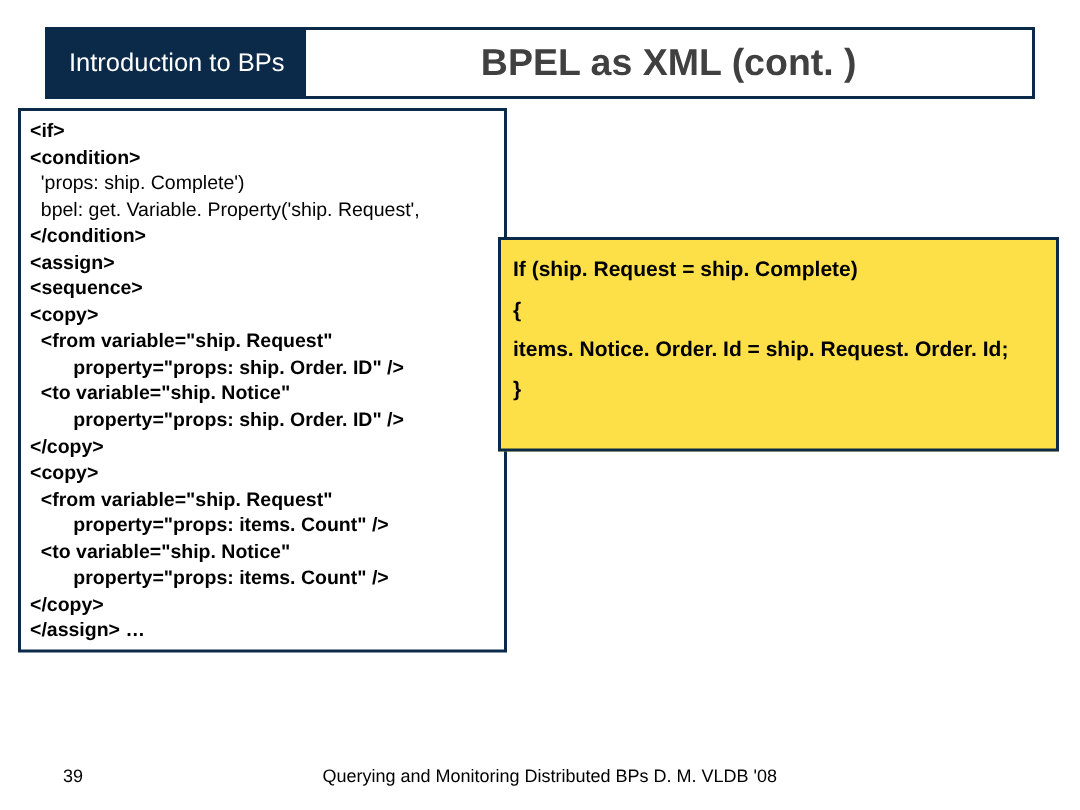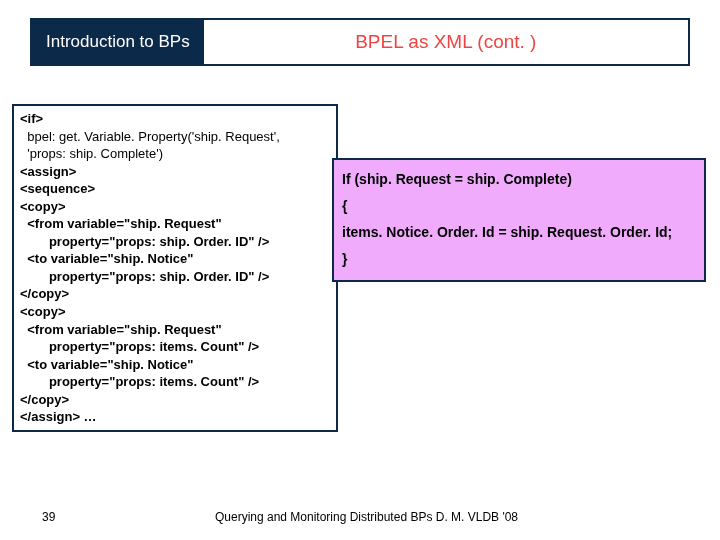--- a/index.html
+++ b/index.html
@@ -32,52 +32,51 @@
     background: #0b2a4a;
     color: #fff;
     font-size: 17px;
     display: flex;
     align-items: center;
     padding: 0 14px;
     white-space: nowrap;
   }
   .header-title {
     flex: 1;
-    color: #ef4444;
-    font-size: 19px;
+    color: #404040;
+    font-size: 25px;
     display: flex;
     align-items: center;
     justify-content: center;
-    font-weight: 400;
+    font-weight: 700;
   }
   .code-box {
     position: absolute;
     top: 72px;
     left: 12px;
     width: 310px;
     border: 2px solid #0b2a4a;
     background: #fff;
     font-size: 13px;
     line-height: 1.35;
     padding: 4px 6px 4px 6px;
     font-family: Arial, Helvetica, sans-serif;
-    margin-top: 32px;
   }
   .code-box .ln { white-space: pre; }
   .code-box .b { font-weight: 700; }
   .pseudo-box {
     position: absolute;
     top: 158px;
     left: 332px;
     right: 14px;
     border: 2px solid #0b2a4a;
-    background: #f0abfc;
+    background: #fde047;
     font-size: 14px;
     line-height: 1.9;
-    padding: 6px 8px 8px 8px;
+    padding: 6px 8px 27px 8px;
     font-family: Arial, Helvetica, sans-serif;
     font-weight: 700;
   }
   .pseudo-box .pln { white-space: pre; }
   .footer {
     position: absolute;
     bottom: 16px;
     left: 0;
     right: 0;
     font-size: 12px;
@@ -102,22 +101,24 @@
 
 <div class="slide">
 
   <div class="header">
     <div class="header-tab">Introduction to BPs</div>
     <div class="header-title">BPEL as XML (cont. )</div>
   </div>
 
   <div class="code-box">
     <div class="ln b">&lt;if&gt;</div>
+    <div class="ln b">&lt;condition&gt;</div>
+    <div class="ln">  'props: ship. Complete')</div>
     <div class="ln">  bpel: get. Variable. Property('ship. Request',</div>
-    <div class="ln">  'props: ship. Complete')</div>
+    <div class="ln b">&lt;/condition&gt;</div>
     <div class="ln b">&lt;assign&gt;</div>
     <div class="ln b">&lt;sequence&gt;</div>
     <div class="ln b">&lt;copy&gt;</div>
     <div class="ln b">  &lt;from variable="ship. Request"</div>
     <div class="ln b">        property="props: ship. Order. ID" /&gt;</div>
     <div class="ln b">  &lt;to variable="ship. Notice"</div>
     <div class="ln b">        property="props: ship. Order. ID" /&gt;</div>
     <div class="ln b">&lt;/copy&gt;</div>
     <div class="ln b">&lt;copy&gt;</div>
     <div class="ln b">  &lt;from variable="ship. Request"</div>

